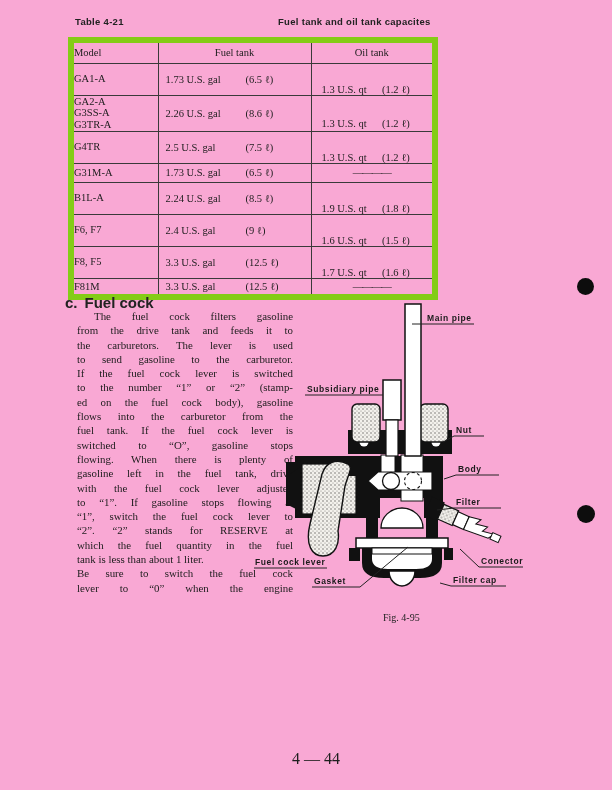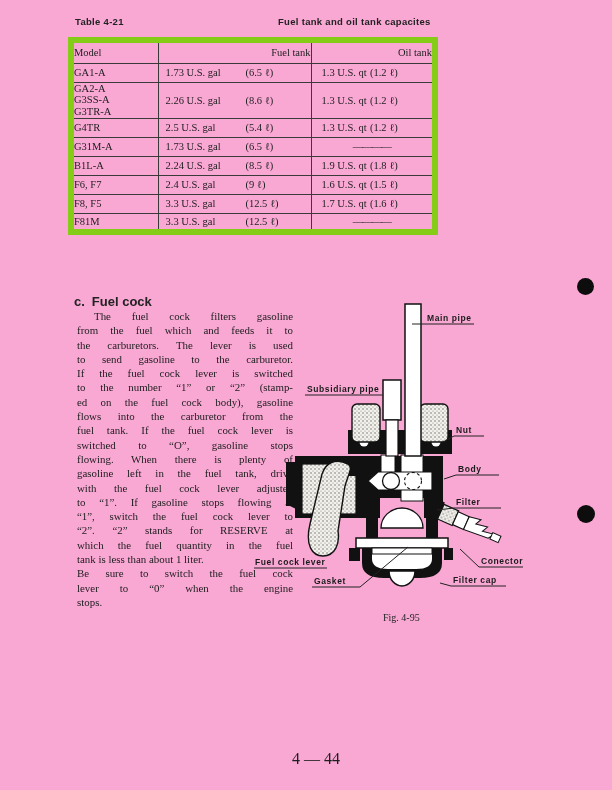--- a/index.html
+++ b/index.html
@@ -11,32 +11,32 @@
   .tbl-title{position:absolute;left:233px;top:16px;font-family:"Liberation Sans",sans-serif;
              font-size:9.5px;font-weight:bold;letter-spacing:.3px;color:#222;padding-left:45px;}
   
   table.cap{position:absolute;left:68px;top:37px;width:364px;border-collapse:collapse;
             table-layout:fixed;border:6px solid #84cc16;}
   table.cap td,table.cap th{border:1.5px solid #3a3a3a;font-size:10.5px;font-weight:normal;
             color:#1d1d1d;padding:0;vertical-align:middle;}
   tr.hrow{height:23px;} tr.rrow{height:19px;} tr.mrow{height:36px;}
   col.c-model{width:87px;} col.c-fuel{width:153px;} col.c-oil{width:124px;}
   .th-model{text-align:left;padding-left:14px;}
-  .th-c{text-align:right;}
+  .th-c{text-align:center;}
   td.model{padding-left:11px;white-space:pre-line;line-height:11.5px;}
   .cap-in{display:flex;align-items:center;}
-  .fuel-in{padding:0 8px 0 7px;} .oil-in{padding:0 16px 0 10px;}
+  .fuel-in{padding:0 8px 0 7px;} .oil-in{padding:0 4px 0 10px;margin-top:20px;}
   .cap-in .v{flex:1;} .fuel-in .p{width:57px;} .oil-in .p{width:46px;}
   td.dashcell{text-align:center;color:#3c3c3c;letter-spacing:-1px;font-size:10px;}
   
   .note{position:absolute;left:75px;top:240px;font-size:10.8px;}
   .note .lbl{margin-right:13px;}
   
-  .sec-head{position:absolute;left:74px;top:294px;font-family:"Liberation Sans",sans-serif;
-            font-size:13px;font-weight:bold;color:#222;}
+  .sec-head{position:absolute;left:65px;top:294px;font-family:"Liberation Sans",sans-serif;
+            font-size:15px;font-weight:bold;color:#222;}
   .sec-head .hl{margin-right:7px;}
   .para{position:absolute;left:77px;top:309px;width:216px;font-size:10.9px;color:#1c1c1c;}
   .ln{line-height:14.3px;height:14.3px;text-align:justify;text-align-last:justify;white-space:normal;}
   .ln.last{text-align-last:left;}
   .ln.ind{text-indent:17px;}
   
   .fig{position:absolute;left:250px;top:300px;}
   .fig-cap{position:absolute;left:383px;top:612px;font-size:10px;font-weight:normal;color:#242424;}
   svg text{font-family:"Liberation Sans",sans-serif;font-size:8.5px;font-weight:bold;
            letter-spacing:.6px;fill:#1b1b1b;}
@@ -95,21 +95,21 @@
               <span class="v">1.3 U.S. qt</span>
               <span class="p">(1.2 ℓ)</span>
             </div>
           </td>
     </tr>
     <tr class="rrow">
       <td class="model">G4TR</td>
       <td>
             <div class="cap-in fuel-in">
               <span class="v">2.5 U.S. gal</span>
-              <span class="p">(5.4 ℓ)</span>
+              <span class="p">(7.5 ℓ)</span>
             </div>
           </td>
       <td>
             <div class="cap-in oil-in">
               <span class="v">1.3 U.S. qt</span>
               <span class="p">(1.2 ℓ)</span>
             </div>
           </td>
     </tr>
     <tr class="rrow">
@@ -180,40 +180,39 @@
   </tbody>
     </table>
 
 
   <div class="sec-head">
     <span class="hl">c.</span><span>Fuel cock</span>
   </div>
 
   <div class="para">
     <div class="ln ind">The fuel cock filters gasoline</div>
-    <div class="ln">from the fuel which and feeds it to</div>
+    <div class="ln">from the drive tank and feeds it to</div>
     <div class="ln">the carburetors. The lever is used</div>
     <div class="ln">to send gasoline to the carburetor.</div>
     <div class="ln">If the fuel cock lever is switched</div>
     <div class="ln">to the number “1” or “2” (stamp-</div>
     <div class="ln">ed on the fuel cock body), gasoline</div>
     <div class="ln">flows into the carburetor from the</div>
     <div class="ln">fuel tank. If the fuel cock lever is</div>
     <div class="ln">switched to “O”, gasoline stops</div>
     <div class="ln">flowing. When there is plenty of</div>
     <div class="ln">gasoline left in the fuel tank, drive</div>
     <div class="ln">with the fuel cock lever adjusted</div>
     <div class="ln">to “1”. If gasoline stops flowing at</div>
     <div class="ln">“1”, switch the fuel cock lever to</div>
     <div class="ln">“2”. “2” stands for RESERVE at</div>
     <div class="ln">which the fuel quantity in the fuel</div>
     <div class="ln last">tank is less than about 1 liter.</div>
     <div class="ln">Be sure to switch the fuel cock</div>
     <div class="ln">lever to “0” when the engine</div>
-    <div class="ln last">stops.</div>
   </div>
 
   <div class="fig">
     <svg width="290" height="308" viewBox="0 0 290 308">
       <defs>
         <pattern id="stip" width="4" height="4" patternUnits="userSpaceOnUse">
           <rect width="4" height="4" fill="#f3f1ec"></rect>
           <circle cx="1" cy="1" r="0.7" fill="#5a5a58"></circle>
           <circle cx="3" cy="3" r="0.55" fill="#80807c"></circle>
         </pattern>

